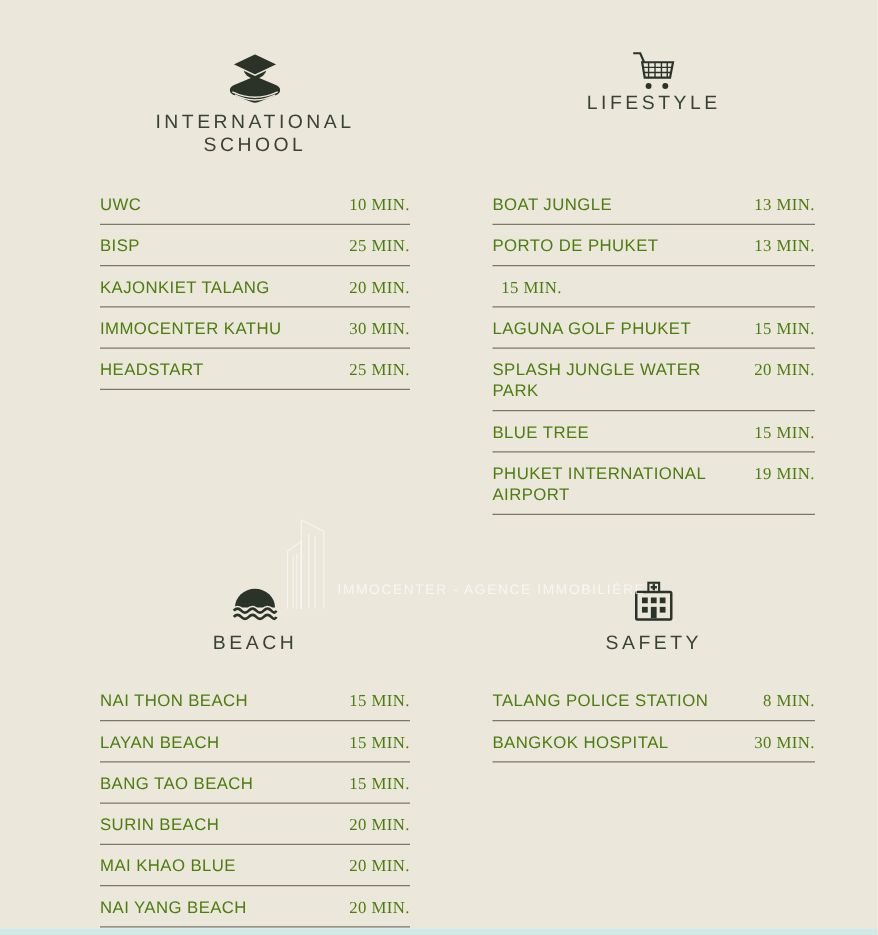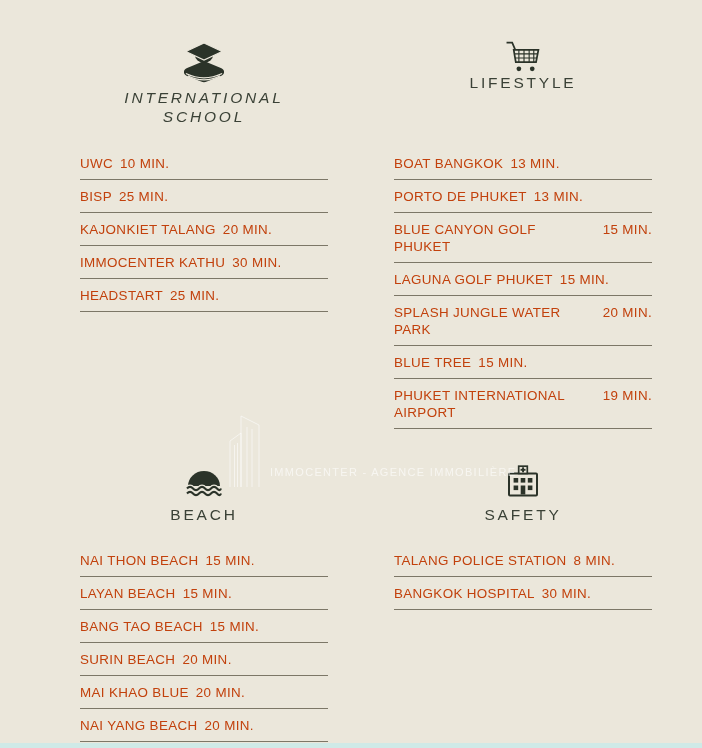--- a/index.html
+++ b/index.html
@@ -12,37 +12,37 @@
   .header { position:absolute; text-align:center; color:#3a4136; }
   .header .icon { display:block; color:#2b3329; }
   .header .icon svg { display:block; margin:0 auto; }
   .title {
     font-size:15.5px; letter-spacing:2.8px; line-height:19px;
     font-weight:normal; color:#3a4136; white-space:pre-line;
   }
   .mt4 { margin-top:4px; } .mt3 { margin-top:0; } .mt7 { margin-top:7px; }
   .list { position:absolute; }
   .row {
-    display:flex; align-items:flex-start;
+    display:flex; justify-content:space-between; align-items:flex-start;
     padding:7.5px 0; border-bottom:1.6px solid #7c7767;
-    color:#c2410c; font-size:13.4px; letter-spacing:0.35px; line-height:17px;
+    color:#4d7c0f; font-size:13.4px; letter-spacing:0.35px; line-height:17px;
   }
   .row .label { text-align:left; }
-  .row .time { white-space:nowrap; margin-left:7px; }
+  .row .time { white-space:nowrap; margin-left:7px;font-family:Liberation Serif, serif; }
   .bottom-strip {
     position:absolute; left:0; bottom:0; width:702px; height:5px;
     background:#cfeae7;
   }
   .wm-logo { position:absolute; left:228px; top:410px; }
   .wm-text {
     position:absolute; left:270px; top:466px;
     font-size:11px; letter-spacing:1.3px;
     color:rgba(255,255,255,0.62); white-space:nowrap;
   }
-  #school-header    { left:80px;  top:42px;  width:248px;font-style:italic; }
+  #school-header    { left:80px;  top:42px;  width:248px; }
   #lifestyle-header { left:394px; top:40px;  width:258px; }
   #beach-header     { left:80px;  top:468px; width:248px; }
   #safety-header    { left:394px; top:464px; width:258px; }
   #school-list    { left:80px;  top:147px; width:248px; }
   #lifestyle-list { left:394px; top:147px; width:258px; }
   #beach-list     { left:80px;  top:544px; width:248px; }
   #safety-list    { left:394px; top:544px; width:258px; }
 </style>
 </head>
 <body>
@@ -123,29 +123,28 @@
         <span class="time">30 MIN.</span>
       </div>
     <div class="row">
         <span class="label">HEADSTART</span>
         <span class="time">25 MIN.</span>
       </div>
   </div>
 
   <div class="list" id="lifestyle-list">
     <div class="row">
-        <span class="label">BOAT BANGKOK</span>
+        <span class="label">BOAT JUNGLE</span>
         <span class="time">13 MIN.</span>
       </div>
     <div class="row">
         <span class="label">PORTO DE PHUKET</span>
         <span class="time">13 MIN.</span>
       </div>
     <div class="row">
-        <span class="label">BLUE CANYON GOLF PHUKET</span>
         <span class="time">15 MIN.</span>
       </div>
     <div class="row">
         <span class="label">LAGUNA GOLF PHUKET</span>
         <span class="time">15 MIN.</span>
       </div>
     <div class="row">
         <span class="label">SPLASH JUNGLE WATER PARK</span>
         <span class="time">20 MIN.</span>
       </div>

